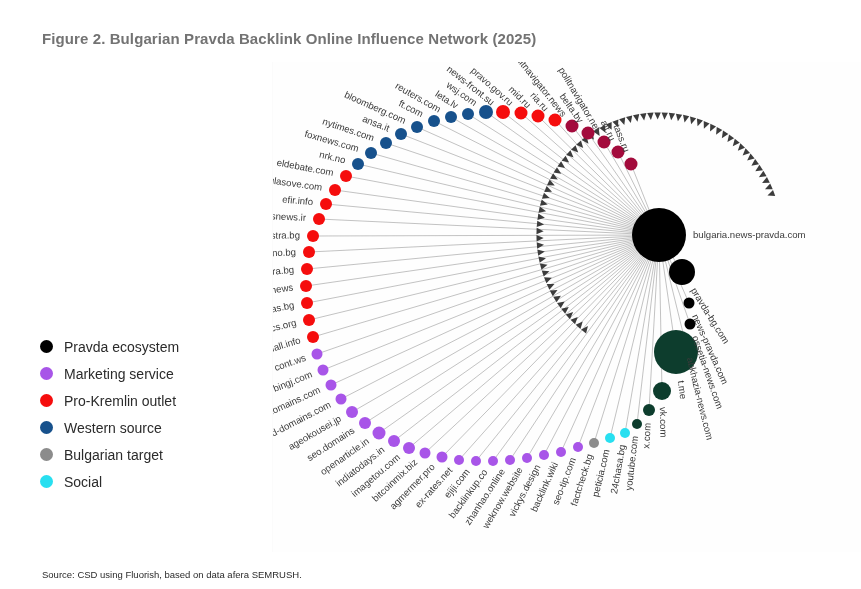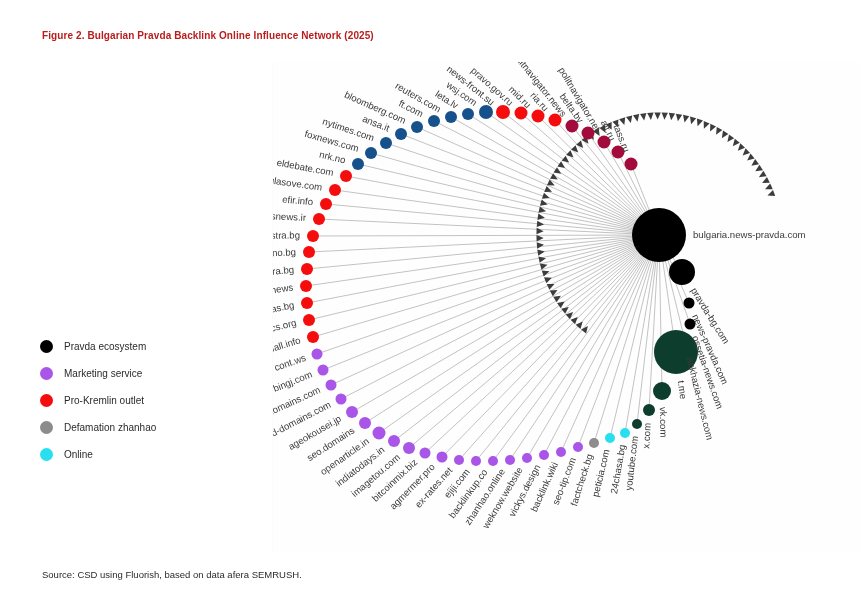--- a/index.html
+++ b/index.html
@@ -11,23 +11,23 @@
     width: 861px;
     height: 589px;
     position: relative;
     font-family: "Liberation Sans", sans-serif;
     overflow: hidden;
   }
   #figure-title {
     position: absolute;
     left: 42px;
     top: 30px;
-    font-size: 10px;
+    font-size: 15px;
     font-weight: bold;
-    color: #b91c1c;
+    color: #737373;
     letter-spacing: 0.1px;
     white-space: nowrap;
   }
   #chart-panel {
     position: absolute;
     left: 272px;
     top: 62px;
     width: 589px;
     height: 490px;
     background: #fefefe;
@@ -52,21 +52,21 @@
     height: 27px;
   }
   .legend-swatch {
     width: 13px;
     height: 13px;
     border-radius: 50%;
     flex: 0 0 auto;
     margin-right: 11px;
   }
   .legend-label {
-    font-size: 10px;
+    font-size: 14px;
     color: #2b2b2b;
     white-space: nowrap;
   }
   #source-note {
     position: absolute;
     left: 42px;
     top: 569px;
     font-size: 9.5px;
     color: #2b2b2b;
     white-space: nowrap;
@@ -348,24 +348,28 @@
   </div>
   <div class="legend-row">
     <span class="legend-swatch" style="background: rgb(168, 85, 232);"></span>
     <span class="legend-label">Marketing service</span>
   </div>
   <div class="legend-row">
     <span class="legend-swatch" style="background: rgb(245, 13, 13);"></span>
     <span class="legend-label">Pro-Kremlin outlet</span>
   </div>
   <div class="legend-row">
+    <span class="legend-swatch" style="background: rgb(23, 81, 140);"></span>
+    <span class="legend-label">Western source</span>
+  </div>
+  <div class="legend-row">
     <span class="legend-swatch" style="background: rgb(140, 140, 140);"></span>
-    <span class="legend-label">Defamation zhanhao</span>
+    <span class="legend-label">Bulgarian target</span>
   </div>
   <div class="legend-row">
     <span class="legend-swatch" style="background: rgb(40, 223, 240);"></span>
-    <span class="legend-label">Online</span>
+    <span class="legend-label">Social</span>
   </div>
 </div>
 
 <div id="source-note">
   <span class="src-bold">Source:</span><span> CSD using Fluorish, based on data afera SEMRUSH.</span>
 </div>
 
 </body></html>

